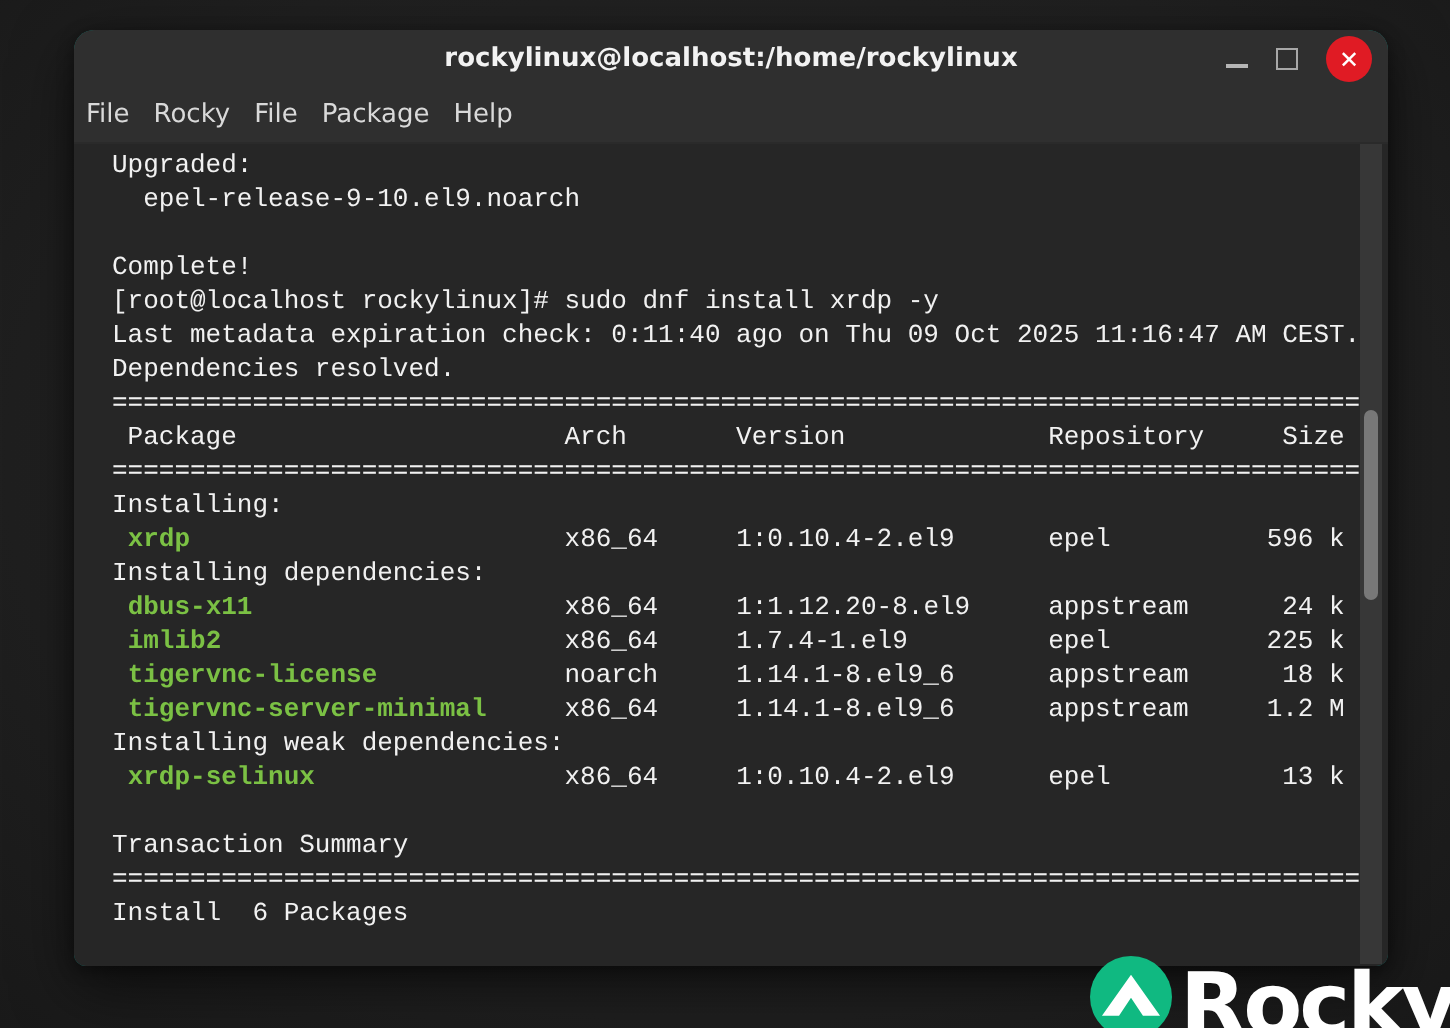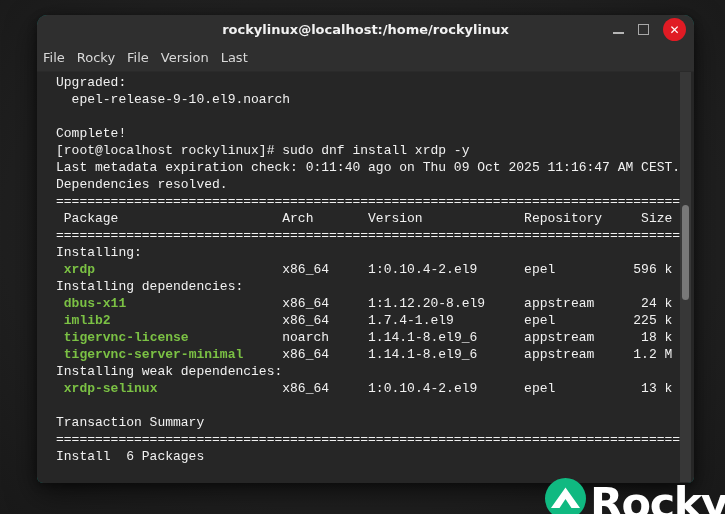--- a/index.html
+++ b/index.html
@@ -144,22 +144,22 @@
       <div class="btn-close">
         <span class="glyph">✕</span>
       </div>
     </div>
   </div>
 
   <div class="menubar">
       <div class="menu-item">File</div>
       <div class="menu-item">Rocky</div>
       <div class="menu-item">File</div>
-      <div class="menu-item">Version</div>
-      <div class="menu-item">Last</div>
+      <div class="menu-item">Package</div>
+      <div class="menu-item">Help</div>
     </div>
 
   <div class="term-content">
     <div class="term-text"><div class="tline"><span>Upgraded:</span></div><div class="tline"><span>  epel-release-9-10.el9.noarch</span></div><div class="tline"><span></span></div><div class="tline"><span>Complete!</span></div><div class="tline"><span>[root@localhost rockylinux]# sudo dnf install xrdp -y</span></div><div class="tline"><span>Last metadata expiration check: 0:11:40 ago on Thu 09 Oct 2025 11:16:47 AM CEST.</span></div><div class="tline"><span>Dependencies resolved.</span></div><div class="tline"><span>================================================================================</span></div><div class="tline"><span> Package                     Arch       Version             Repository     Size</span></div><div class="tline"><span>================================================================================</span></div><div class="tline"><span>Installing:</span></div><div class="tline"><span> </span><span class="g">xrdp</span><span>                        x86_64     1:0.10.4-2.el9      epel          596 k</span></div><div class="tline"><span>Installing dependencies:</span></div><div class="tline"><span> </span><span class="g">dbus-x11</span><span>                    x86_64     1:1.12.20-8.el9     appstream      24 k</span></div><div class="tline"><span> </span><span class="g">imlib2</span><span>                      x86_64     1.7.4-1.el9         epel          225 k</span></div><div class="tline"><span> </span><span class="g">tigervnc-license</span><span>            noarch     1.14.1-8.el9_6      appstream      18 k</span></div><div class="tline"><span> </span><span class="g">tigervnc-server-minimal</span><span>     x86_64     1.14.1-8.el9_6      appstream     1.2 M</span></div><div class="tline"><span>Installing weak dependencies:</span></div><div class="tline"><span> </span><span class="g">xrdp-selinux</span><span>                x86_64     1:0.10.4-2.el9      epel           13 k</span></div><div class="tline"><span></span></div><div class="tline"><span>Transaction Summary</span></div><div class="tline"><span>================================================================================</span></div><div class="tline"><span>Install  6 Packages</span></div></div>
     <div class="scrollbar-track">
       <div class="scrollbar-thumb"></div>
     </div>
   </div>
 
 </div>

